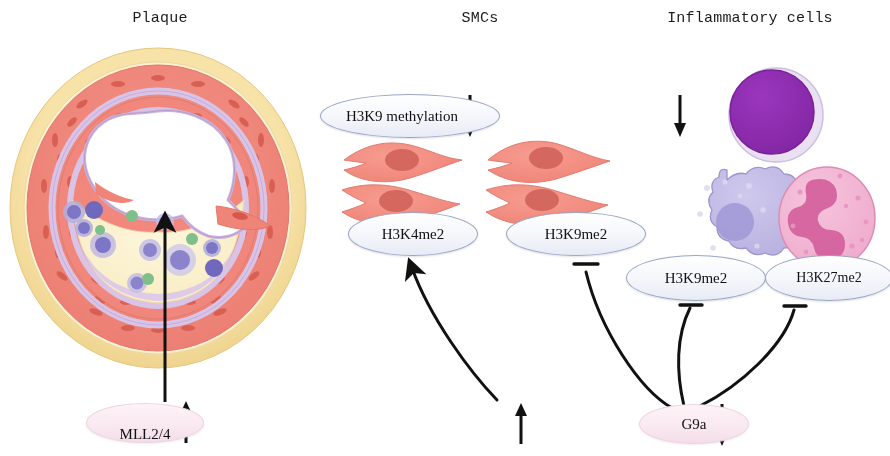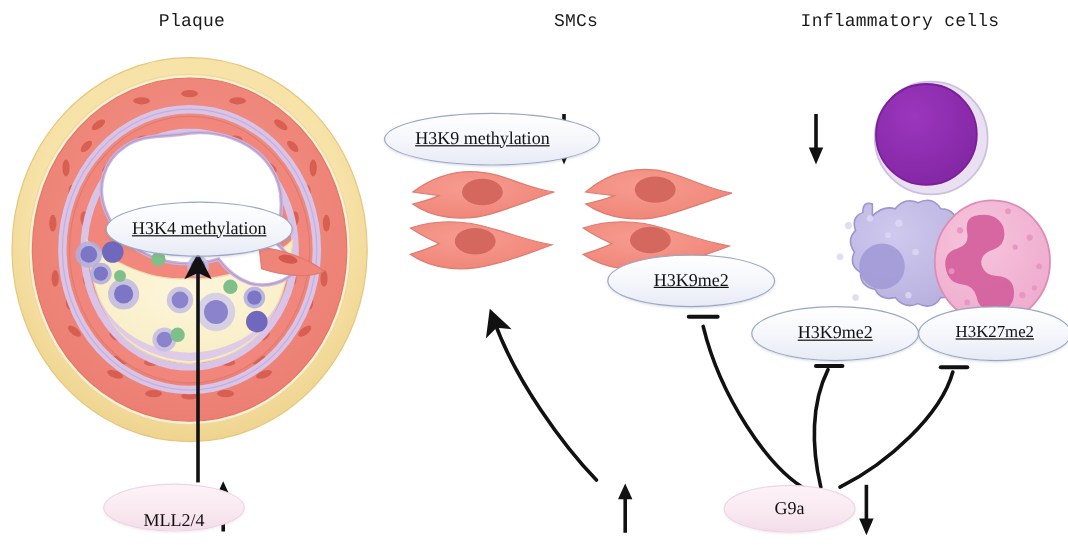--- a/index.html
+++ b/index.html
@@ -21,21 +21,20 @@
   
   .node{
     position:absolute;display:flex;align-items:center;justify-content:center;
     border-radius:50%;box-sizing:border-box;white-space:nowrap;
     font-size:15px;line-height:1;color:#111;
   }
   .node.blue{
     background:linear-gradient(180deg,#ffffff 0%,#f4f6fb 55%,#e7ebf5 100%);
     border:1.3px solid #9aa6c4;
     box-shadow:0 1px 2px rgba(120,130,160,.25);
-    text-decoration:underline;
   }
   .node.pink{
     background:linear-gradient(180deg,#fdf3f7 0%,#f9e8f0 60%,#f3dde9 100%);
     border:1.3px solid #edd4e2;
     box-shadow:0 1px 2px rgba(180,150,170,.18);
   }
   .node .lbl{position:relative;z-index:3;}
 
   svg.layer{position:absolute;left:0;top:0;width:890px;height:456px;
             overflow:visible;pointer-events:none;}
@@ -314,44 +313,44 @@
       <line x1="521" y1="444" x2="521" y2="410" stroke="#111" stroke-width="3"></line>
       <path d="M521,403 L527,416 L515,416 Z" fill="#111"></path>
     </g>
 
     <g>
       <line x1="722" y1="404" x2="722" y2="436" stroke="#111" stroke-width="3"></line>
       <path d="M722,446 L716,432 L728,432 Z" fill="#111"></path>
     </g>
   </svg>
 
-  <div class="node blue" style="left:88px;top:168px;width:156px;height:46px;">
-    <span class="lbl">H3K4 methylation</span>
-  </div>
 
   <div class="node pink" style="left:86px;top:403px;width:118px;height:40px;align-items:flex-end;">
     <span class="lbl">MLL2/4</span>
   </div>
 
   <div class="node blue" style="left:320px;top:94px;width:180px;height:44px;">
     <span class="lbl" style="margin-right:16px;">H3K9 methylation</span>
   </div>
 
 
+  <div class="node blue" style="left:348px;top:212px;width:130px;height:44px;">
+    <span class="lbl">H3K4me2</span>
+  </div>
 
   <div class="node blue" style="left:506px;top:212px;width:140px;height:44px;">
     <span class="lbl">H3K9me2</span>
   </div>
 
 
   <div class="node blue" style="left:626px;top:255px;width:140px;height:46px;">
     <span class="lbl">H3K9me2</span>
   </div>
 
   <div class="node blue" style="left:765px;top:255px;width:128px;height:46px;">
     <span class="lbl" style="font-size:14px;">H3K27me2</span>
   </div>
 
-  <div class="node pink" style="left:603px;top:404px;width:110px;height:40px;">
+  <div class="node pink" style="left:639px;top:404px;width:110px;height:40px;">
     <span class="lbl">G9a</span>
   </div>
 
 </div>
 
 </body></html>

